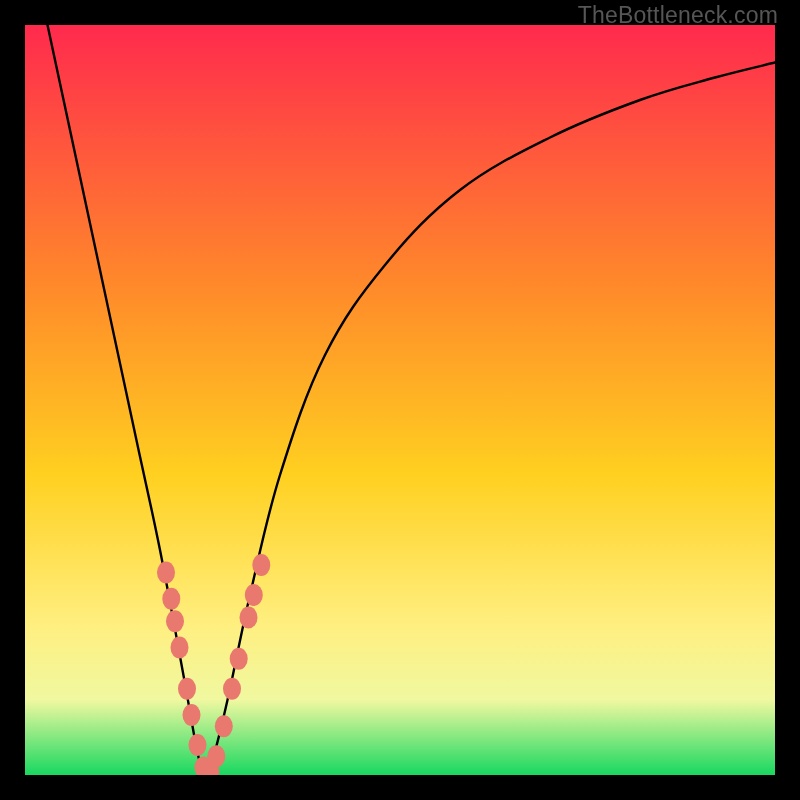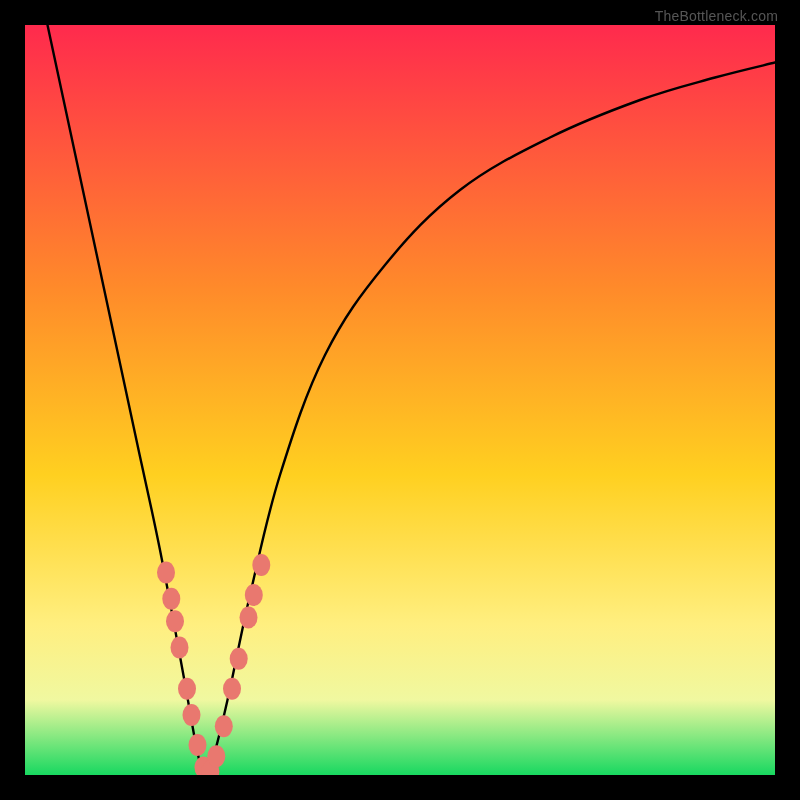--- a/index.html
+++ b/index.html
@@ -12,24 +12,24 @@
   }
   .frame {
     position: absolute;
     left: 25px;
     top: 25px;
     width: 750px;
     height: 750px;
   }
   .watermark {
     position: absolute;
-    top: 8px;
+    top: 2px;
     right: 22px;
     font-family: Arial, Helvetica, sans-serif;
-    font-size: 14px;
+    font-size: 23px;
     color: #565656;
     letter-spacing: 0.2px;
     font-weight: 500;
   }
   svg {
     display: block;
   }
 </style>
 </head>
 <body>

